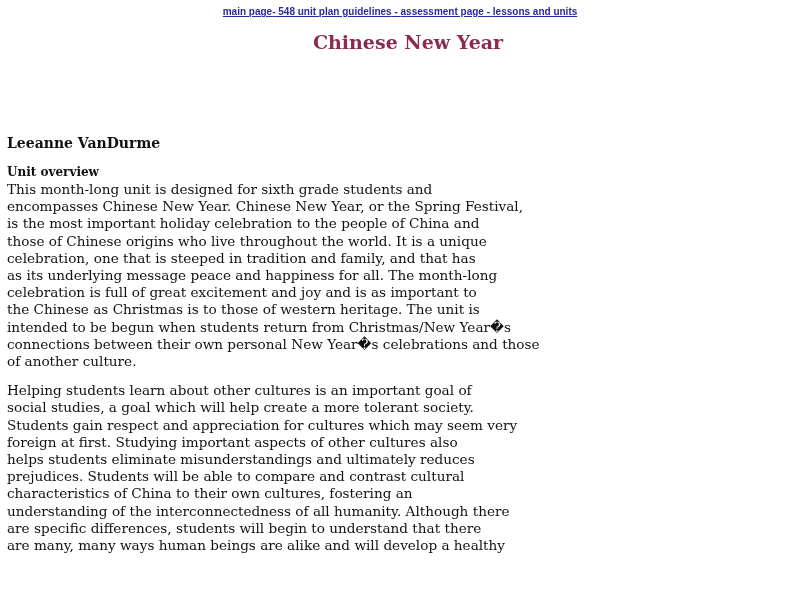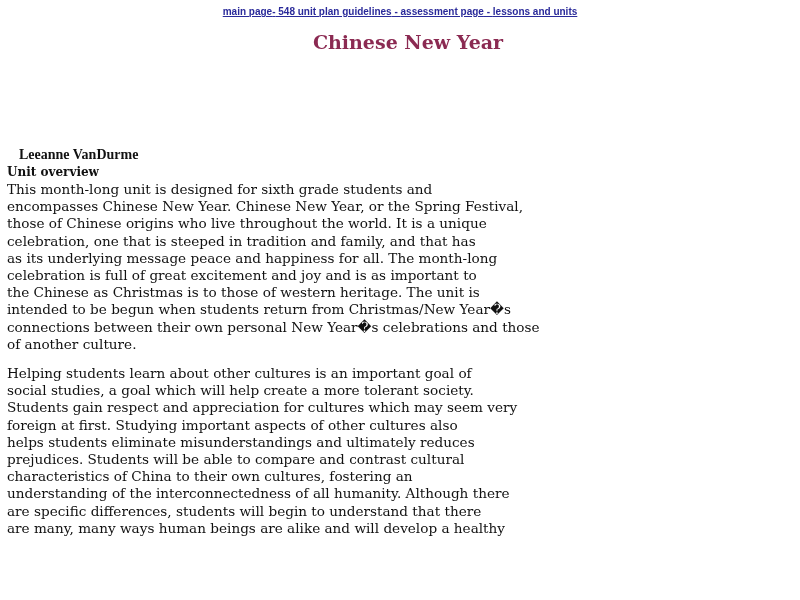--- a/index.html
+++ b/index.html
@@ -43,25 +43,24 @@
       font-weight: bold;
       font-size: 19px;
       line-height: 24px;
       margin: 0;
       padding-left: 8px;
     }
     .author {
       position: absolute;
       top: 134px;
       left: 7px;
-      margin: 12px;
+      margin: 0;
       font-weight: bold;
       font-size: 14px;
       line-height: 18px;
-      font-family: Liberation Serif, serif;
     }
     .content {
       position: absolute;
       top: 163px;
       left: 7px;
       width: 580px;
       font-size: 13.6px;
       line-height: 17.2px;
     }
     .section-heading {
@@ -91,20 +90,21 @@
 <h1 class="title" style="color: rgb(139, 42, 82);">Chinese New Year</h1>
 
 <p class="author">Leeanne VanDurme</p>
 
 <div class="content">
   <h2 class="section-heading">Unit overview</h2>
 
   <p class="para">
     <span class="line">This month-long unit is designed for sixth grade students and</span>
     <span class="line">encompasses Chinese New Year.  Chinese New Year, or the Spring Festival,</span>
+    <span class="line">is the most important holiday celebration to the people of China and</span>
     <span class="line">those of Chinese origins who live throughout the world.  It is a unique</span>
     <span class="line">celebration, one that is steeped in tradition and family, and that has</span>
     <span class="line">as its underlying message peace and happiness for all.  The month-long</span>
     <span class="line">celebration is full of great excitement and joy and is as important to</span>
     <span class="line">the Chinese as Christmas is to those of western heritage.  The unit is</span>
     <span class="line">intended to be begun when students return from  Christmas/New Year�s</span>
     <span class="line">connections between their own personal New Year�s celebrations and those</span>
     <span class="line">of another culture.</span>
   </p>
 

